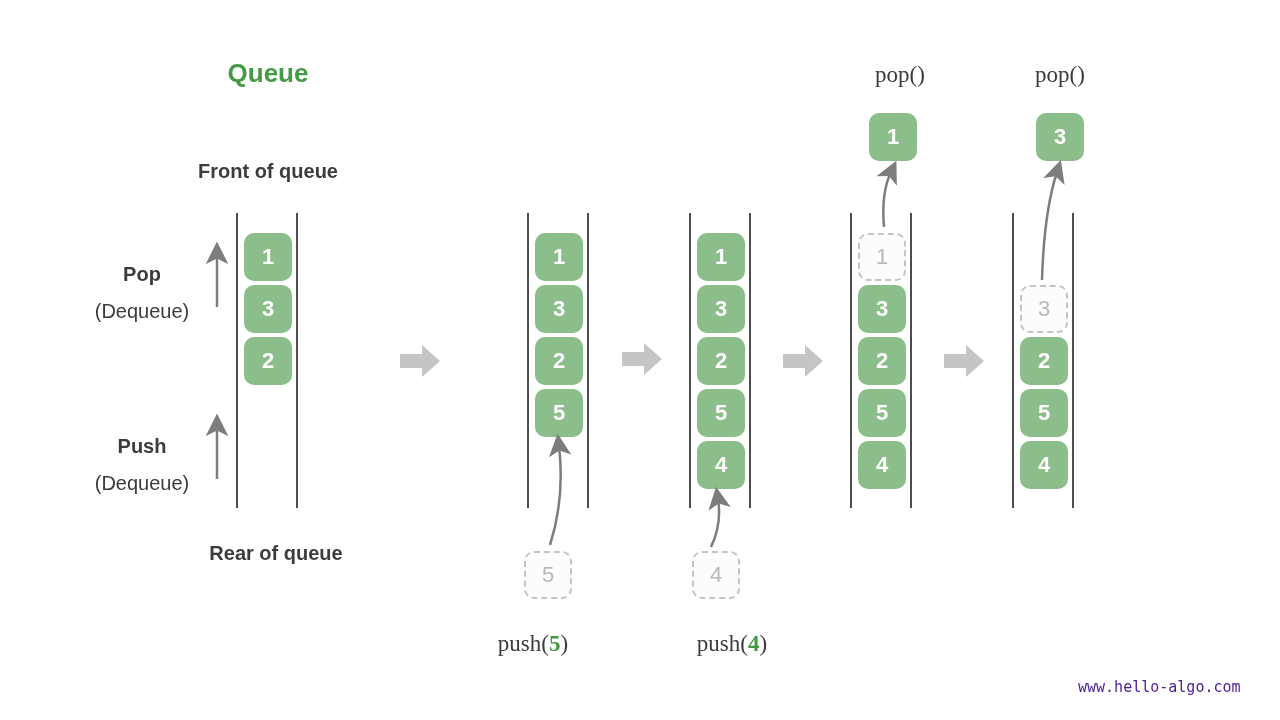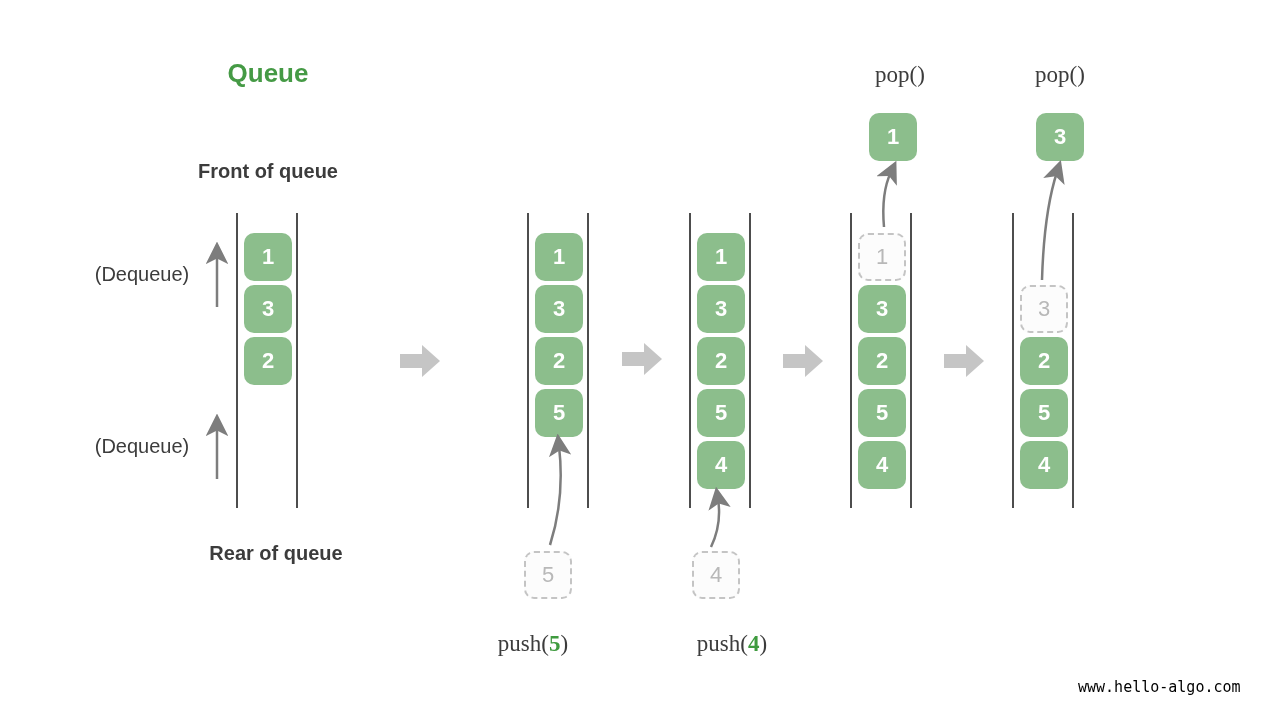--- a/index.html
+++ b/index.html
@@ -22,39 +22,41 @@
   .free{position:absolute;left:0;top:0;width:48px;height:48px;border-radius:10px;
     background:#8cbe8c;color:#ffffff;font-size:22px;font-weight:bold;
     display:flex;align-items:center;justify-content:center;box-sizing:border-box;}
   .free.ghost{background:#fcfcfc;border:2px dashed #c4c4c4;color:#b8b8b8;font-weight:normal;}
 
   .mono{font-family:Liberation Serif, serif;}
   .op-label{font-size:23px;color:#3c3c3c;text-align:center;}
   .op-label .green{color:#3f9b3f;font-weight:bold;}
 
   .watermark{font-family:"DejaVu Sans Mono","Liberation Mono",monospace;
-    font-size:15px;color:#000000;}
+    font-size:15px;color:#4c1d95;}
 
   .flow-arrow{position:absolute;width:40px;height:32px;}
   svg{display:block;}
   .overlay{position:absolute;left:0;top:0;width:1280px;height:720px;pointer-events:none;}
 </style>
 </head>
 <body>
 
 <div id="canvas">
 
   <div class="abs title" style="left:198px;top:58px;width:140px;">Queue</div>
   <div class="abs big-label" style="left:148px;top:160px;width:240px;">Front of queue</div>
   <div class="abs big-label" style="left:156px;top:542px;width:240px;">Rear of queue</div>
 
   <div class="abs side-label" style="left:62px;top:256px;width:160px;">
+    <div class="strong">Pop</div>
     <div>(Dequeue)</div>
   </div>
   <div class="abs side-label" style="left:62px;top:428px;width:160px;">
+    <div class="strong">Push</div>
     <div>(Dequeue)</div>
   </div>
 
   <div class="queue-col" style="left:236px;">
     <div class="block slot0">1</div>
     <div class="block slot1">3</div>
     <div class="block slot2">2</div>
   </div>
 
   <div class="queue-col" style="left:527px;">

